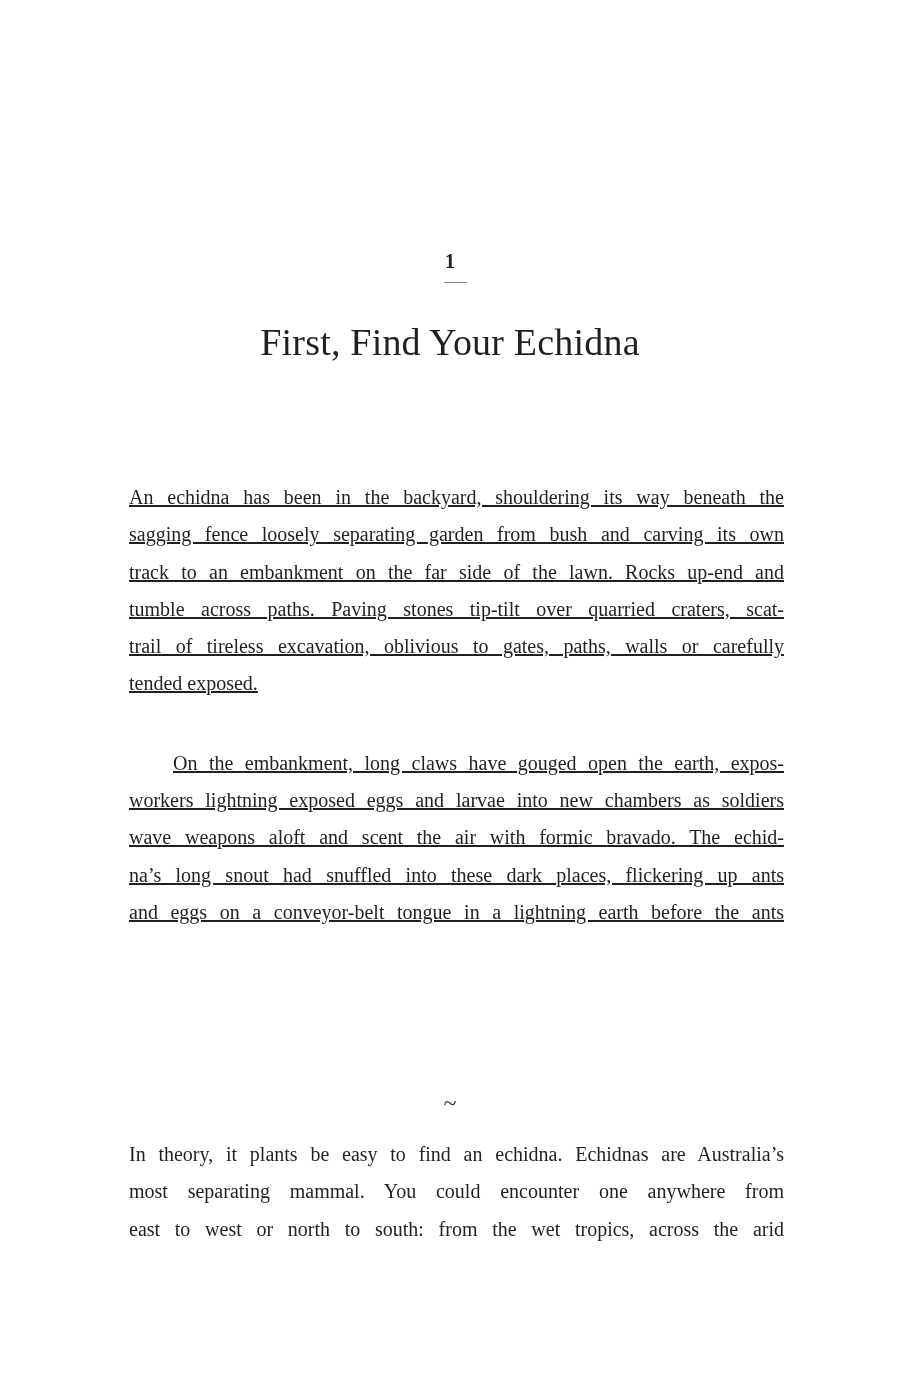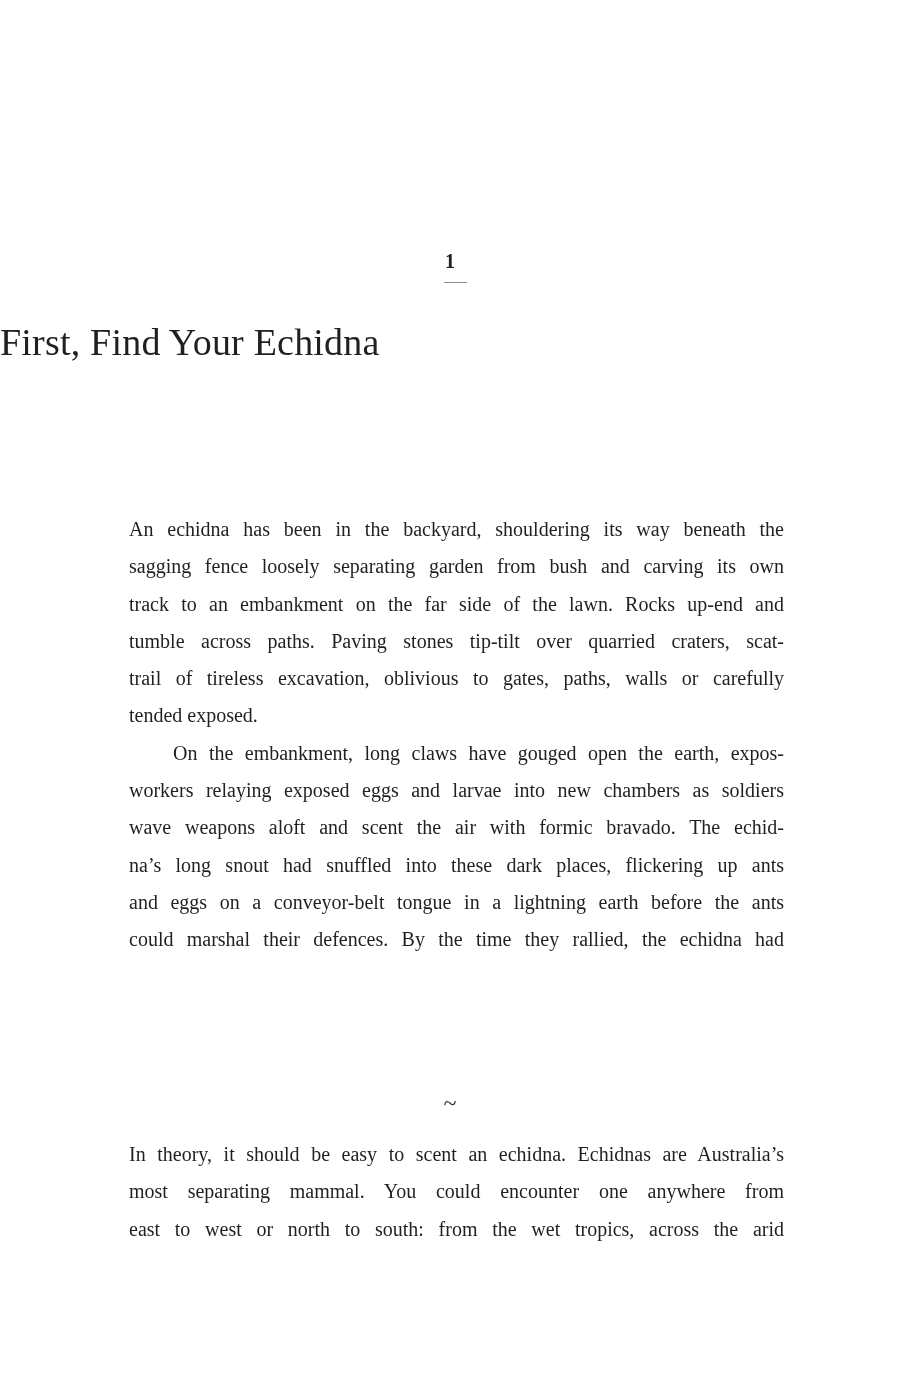--- a/index.html
+++ b/index.html
@@ -1,55 +1,54 @@
 <!DOCTYPE html>
 <html><head>
 <meta charset="utf-8">
 <style>
   html, body { margin: 0; padding: 0; background: #ffffff; }
   body { width: 900px; height: 1374px; position: relative; overflow: hidden;
          font-family: "Liberation Serif", "DejaVu Serif", serif; color: #231f20; }
   .chapter-number { position: absolute; top: 248px; left: 0; width: 900px; text-align: center;
          font-size: 20px; font-weight: bold; line-height: 26px; }
   .chapter-rule { position: absolute; top: 282px; left: 444px; width: 23px; height: 1px; background: #8a8a8a; }
-  .chapter-title { position: absolute; top: 318px; left: 0; width: 900px; 
+  .chapter-title { position: absolute; top: 318px; left: 0; width: 900px; text-align: center;
          font-size: 38px; line-height: 48px; letter-spacing: 0.2px; }
   .body-text { position: absolute; left: 129px; width: 655px; font-size: 20px; }
   .line { display: block; height: 37.3px; line-height: 37.3px; text-align: justify; text-align-last: justify; white-space: nowrap; overflow: visible; }
   .line.last { text-align-last: left; }
-  .line.indent { text-indent: 44px; }
+  .line.indent { text-indent: 44px; margin-top: 42px; }
   .ornament { position: absolute; top: 1088px; left: 0; width: 900px; text-align: center; font-size: 24px; line-height: 30px; color: #333; }
 </style>
 </head>
 <body>
 
 <div class="chapter-number">1</div>
 <div class="chapter-rule"></div>
 <div class="chapter-title">First, Find Your Echidna</div>
 
-<div class="body-text" style="top:511px;">
+<div class="body-text" style="top:479px;text-decoration:underline;">
   <div>
     <span class="line">An echidna has been in the backyard, shouldering its way beneath the</span>
     <span class="line">sagging fence loosely separating garden from bush and carving its own</span>
     <span class="line">track to an embankment on the far side of the lawn. Rocks up-end and</span>
     <span class="line">tumble across paths. Paving stones tip-tilt over quarried craters, scat-</span>
     <span class="line">trail of tireless excavation, oblivious to gates, paths, walls or carefully</span>
     <span class="line last">tended exposed.</span>
   </div>
   <div>
     <span class="line indent">On the embankment, long claws have gouged open the earth, expos-</span>
-    <span class="line">workers relaying exposed eggs and larvae into new chambers as soldiers</span>
+    <span class="line">workers lightning exposed eggs and larvae into new chambers as soldiers</span>
     <span class="line">wave weapons aloft and scent the air with formic bravado. The echid-</span>
     <span class="line">na’s long snout had snuffled into these dark places, flickering up ants</span>
     <span class="line">and eggs on a conveyor-belt tongue in a lightning earth before the ants</span>
-    <span class="line">could marshal their defences. By the time they rallied, the echidna had</span>
   </div>
 </div>
 
 <div class="ornament">~</div>
 
 <div class="body-text" style="top:1136px;">
   <div>
-    <span class="line">In theory, it should be easy to scent an echidna. Echidnas are Australia’s</span>
+    <span class="line">In theory, it plants be easy to find an echidna. Echidnas are Australia’s</span>
     <span class="line">most separating mammal. You could encounter one anywhere from</span>
     <span class="line">east to west or north to south: from the wet tropics, across the arid</span>
   </div>
 </div>
 
 </body></html>

